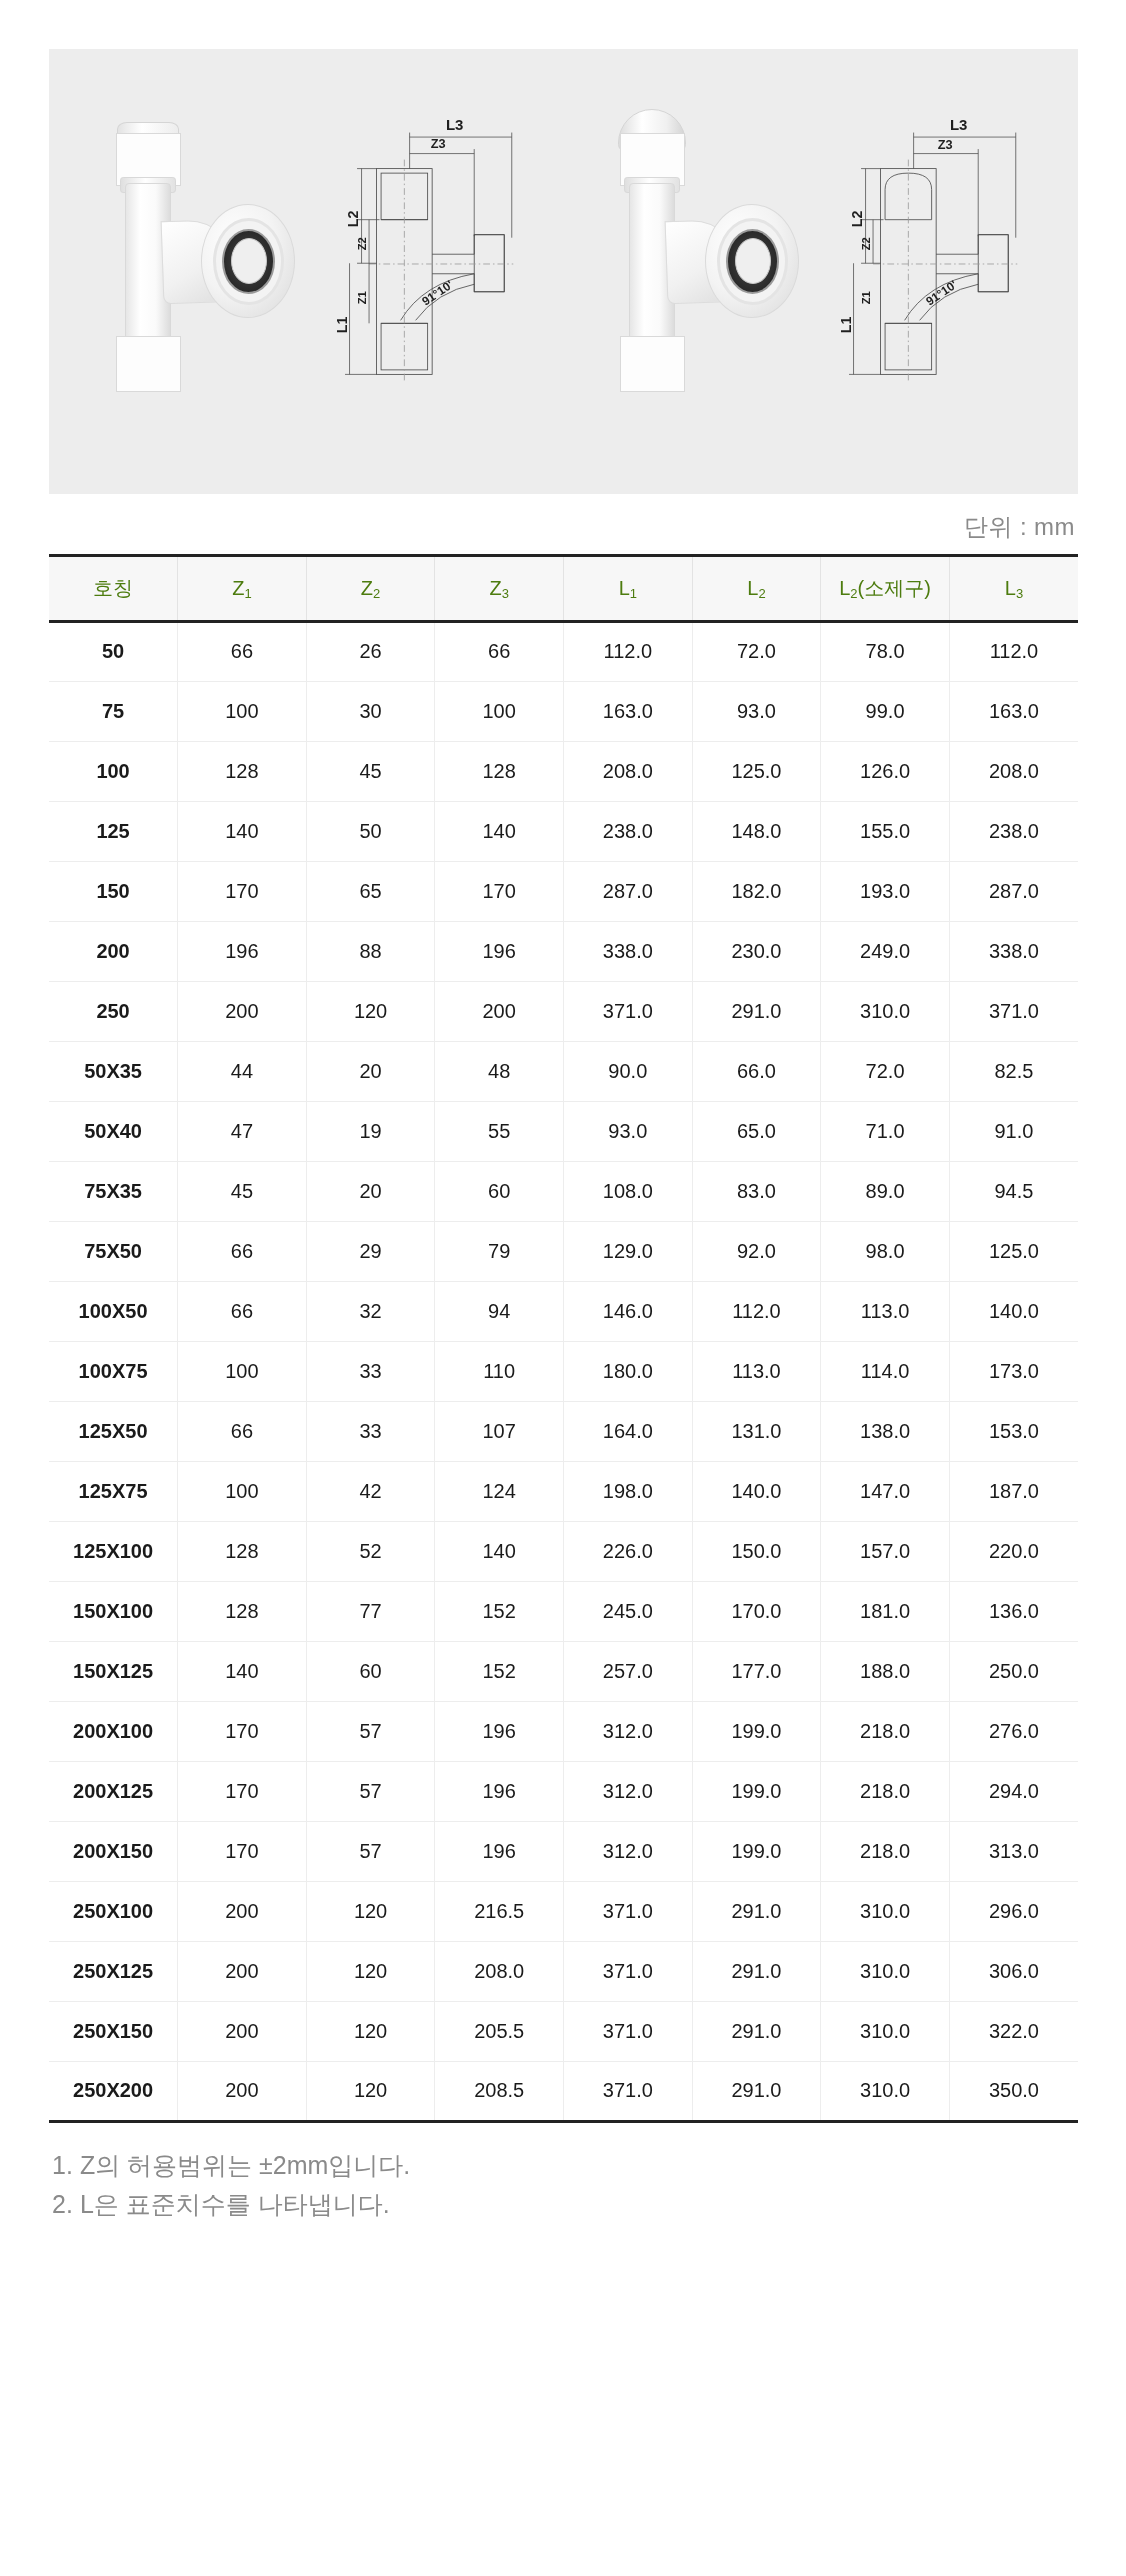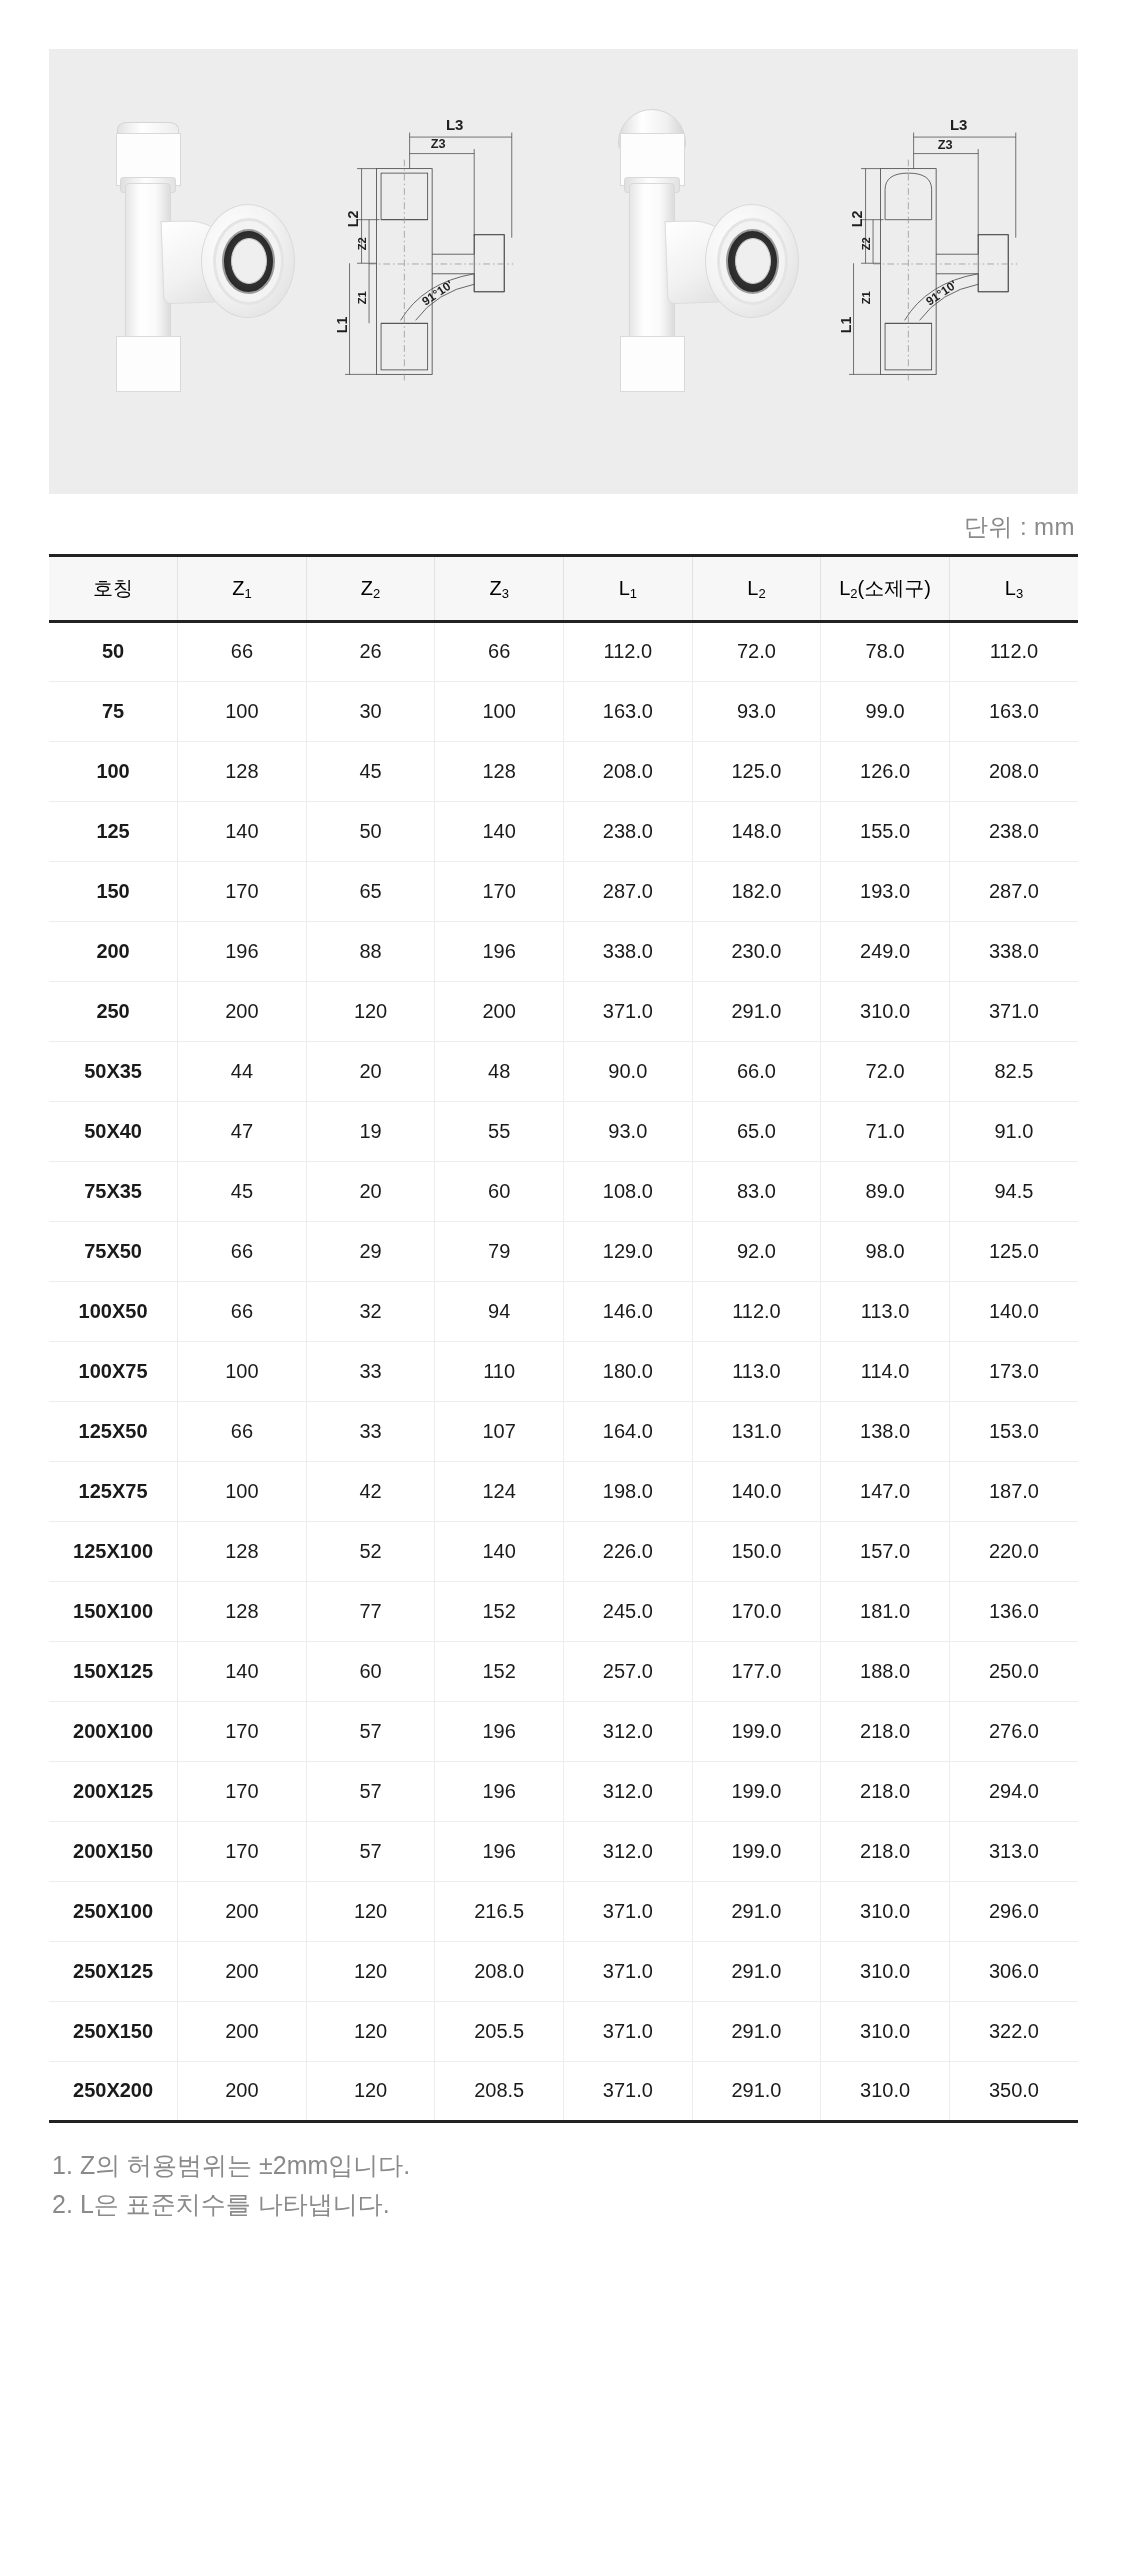--- a/index.html
+++ b/index.html
@@ -116,21 +116,21 @@
     border-collapse: collapse;
     table-layout: fixed;
   }
   table.spec thead th {
     background: #f7f7f7;
     border-top: 3.1px solid #222222;
     border-bottom: 3.1px solid #222222;
     border-left: 0.8px solid #e3e3e3;
     font-size: 20px;
     font-weight: 400;
-    color: #000000;
+    color: #4d7c0f;
     height: 66px;
     text-align: center;
     vertical-align: middle;
   }
   table.spec thead th:first-child { border-left: none; }
   table.spec thead th sub {
     font-size: 13px;
     vertical-align: baseline;
     position: relative;
     bottom: -3.1px;

